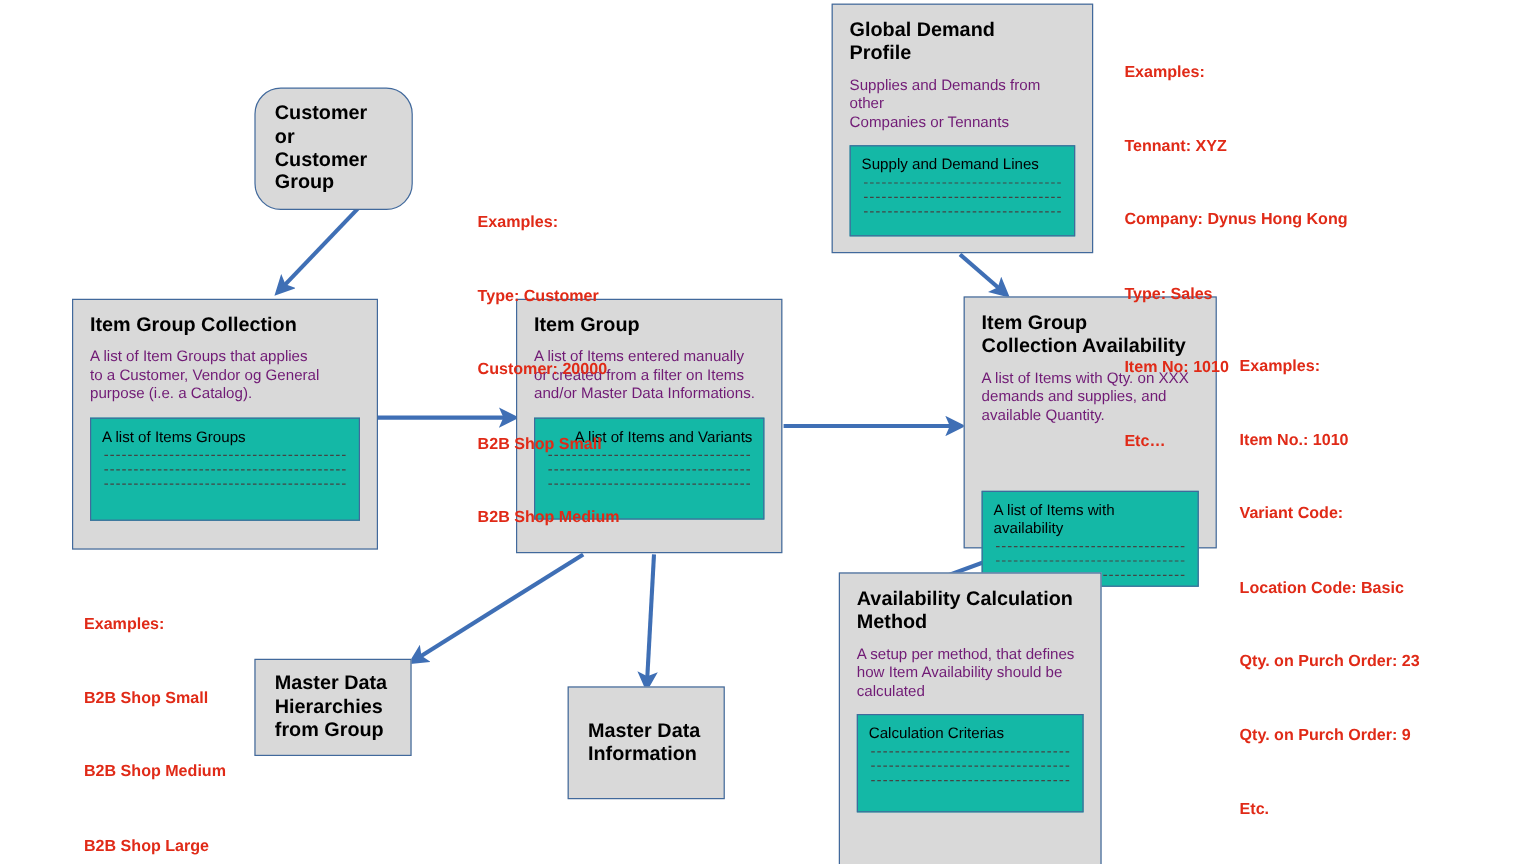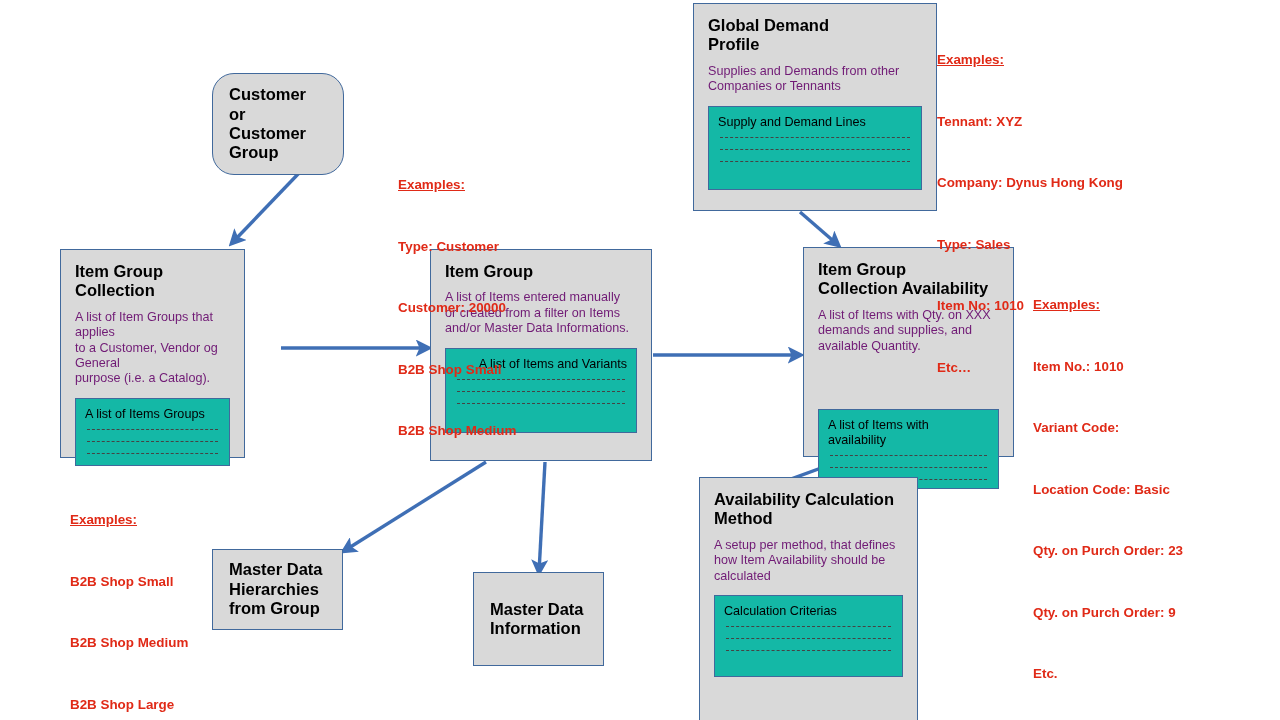--- a/index.html
+++ b/index.html
@@ -57,21 +57,21 @@
 
   .examples{
     position:absolute;
     color:#e02a17;
     font-size:13.4px;
     line-height:1.53;
     font-weight:600;
     z-index:3;
     white-space:pre;
   }
-  .examples .ex-head{text-decoration:underline;display:block;}
+  .examples .ex-head{display:block;}
   .examples .ex-line{display:block;}
 </style>
 </head>
 <body>
 
 <div id="canvas">
 
   <svg class="arrows" viewBox="0 0 1280 720">
     <defs>
       <marker id="ah" markerWidth="5" markerHeight="5" refX="3.6" refY="2.5" orient="auto" markerUnits="strokeWidth">
@@ -88,34 +88,34 @@
       <line x1="712" y1="508" x2="843" y2="460"></line>
     </g>
   </svg>
 
   <div class="node plain" style="left:212px;top:73px;width:132px;height:102px;border-radius:22px;">
     <div class="title">Customer or
 Customer
 Group</div>
   </div>
 
-  <div class="node big" style="left:693px;top:3px;width:244px;height:208px;">
+  <div class="node big" style="left:693px;top:3px;width:218px;height:208px;">
     <div class="title">Global Demand
 Profile</div>
     <div class="desc">Supplies and Demands from other
 Companies or Tennants</div>
     <div class="inner" style="height:84px;">
       <div class="inner-title">Supply and Demand Lines</div>
       <div class="dashline"></div>
       <div class="dashline"></div>
       <div class="dashline"></div>
     </div>
   </div>
 
-  <div class="node big" style="left:60px;top:249px;width:185px;height:209px;">
+  <div class="node big" style="left:60px;top:249px;width:255px;height:209px;">
     <div class="title">Item Group Collection</div>
     <div class="desc">A list of Item Groups that applies
 to a Customer, Vendor og General
 purpose (i.e. a Catalog).</div>
     <div class="inner" style="height:86px;">
       <div class="inner-title">A list of Items Groups</div>
       <div class="dashline"></div>
       <div class="dashline"></div>
       <div class="dashline"></div>
     </div>

